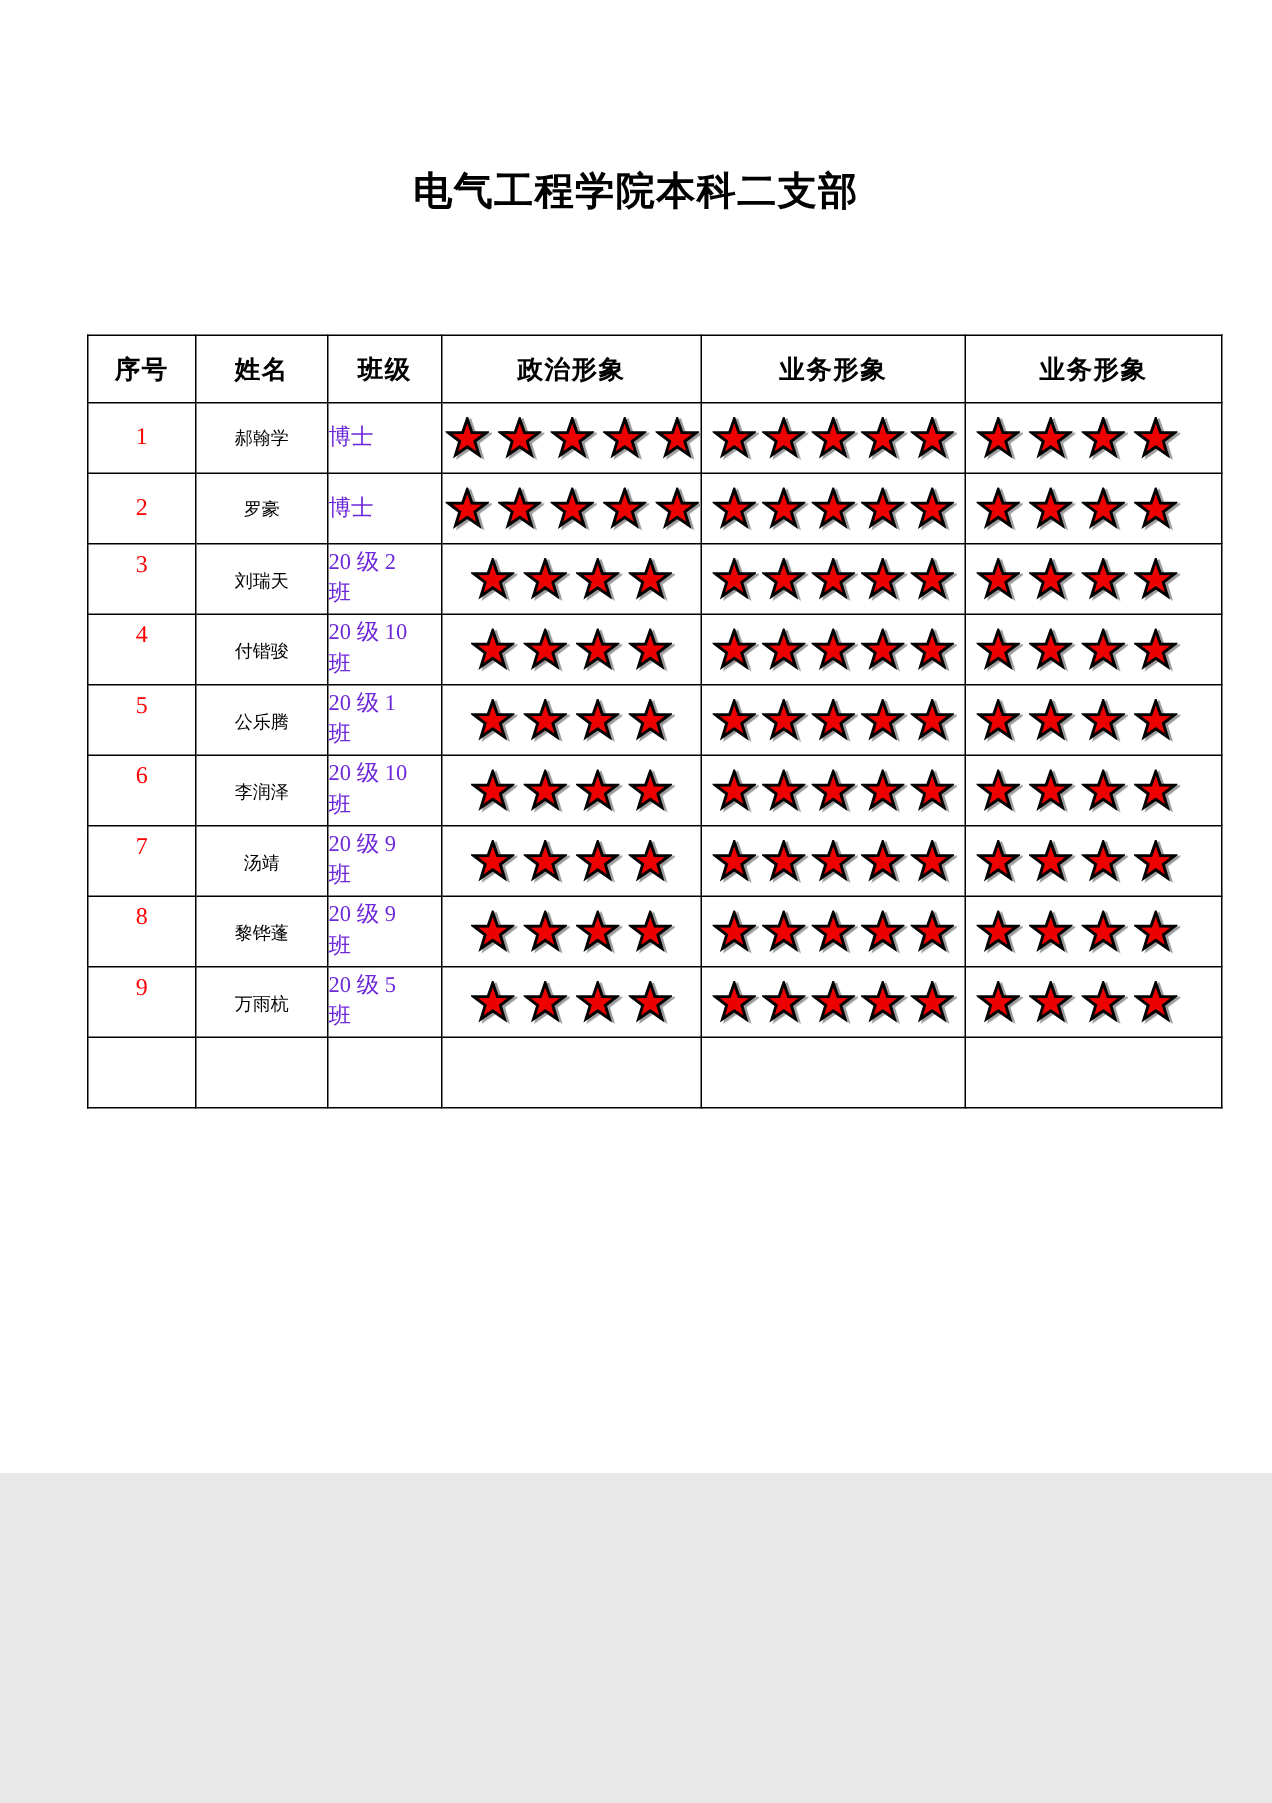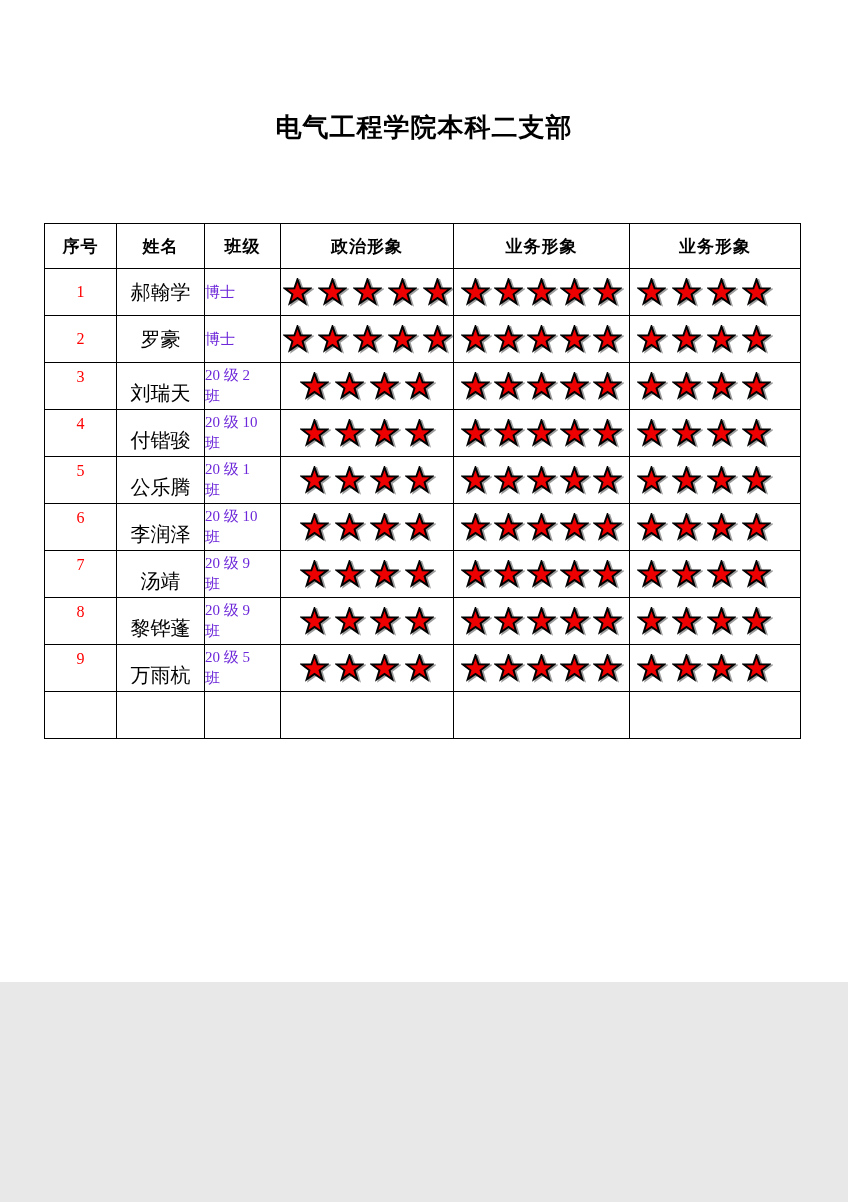--- a/index.html
+++ b/index.html
@@ -28,21 +28,21 @@
     font-size:26px;font-weight:bold;color:#000;
     letter-spacing:1px;
   }
   .title-line2{
     position:absolute;top:157px;left:0;width:100%;
     margin:0;text-align:center;
     font-size:26px;font-weight:bold;color:#000;
     letter-spacing:0.5px;
   }
   table.eval{
-    position:absolute;left:44px;top:223px;
+    position:absolute;left:58px;top:223px;
     width:756px;
     border-collapse:collapse;
     table-layout:fixed;
   }
   table.eval th, table.eval td{
     border:1px solid var(--border-color);
     padding:0;
     overflow:hidden;
   }
   table.eval th{
@@ -59,28 +59,28 @@
     color:var(--serial-color);
     font-size:16px;
     text-align:center;
     vertical-align:middle;
   }
   tr.two-line .cell-no{
     vertical-align:top;
     padding-top:5px;
   }
   .cell-name{
-    font-size:20px;
+    font-size:12px;
     text-align:center;
     vertical-align:middle;
     color:#000;
   }
   tr.two-line .cell-name{
     vertical-align:bottom;
-    padding-bottom:2px;
+    padding-bottom:13px;
   }
   .cell-class{
     font-size:15px;
     text-align:left;
     vertical-align:middle;
     white-space:pre-line;
     line-height:21px;
     color:#6d28d9;
   }
   .cell-stars{vertical-align:middle;}

